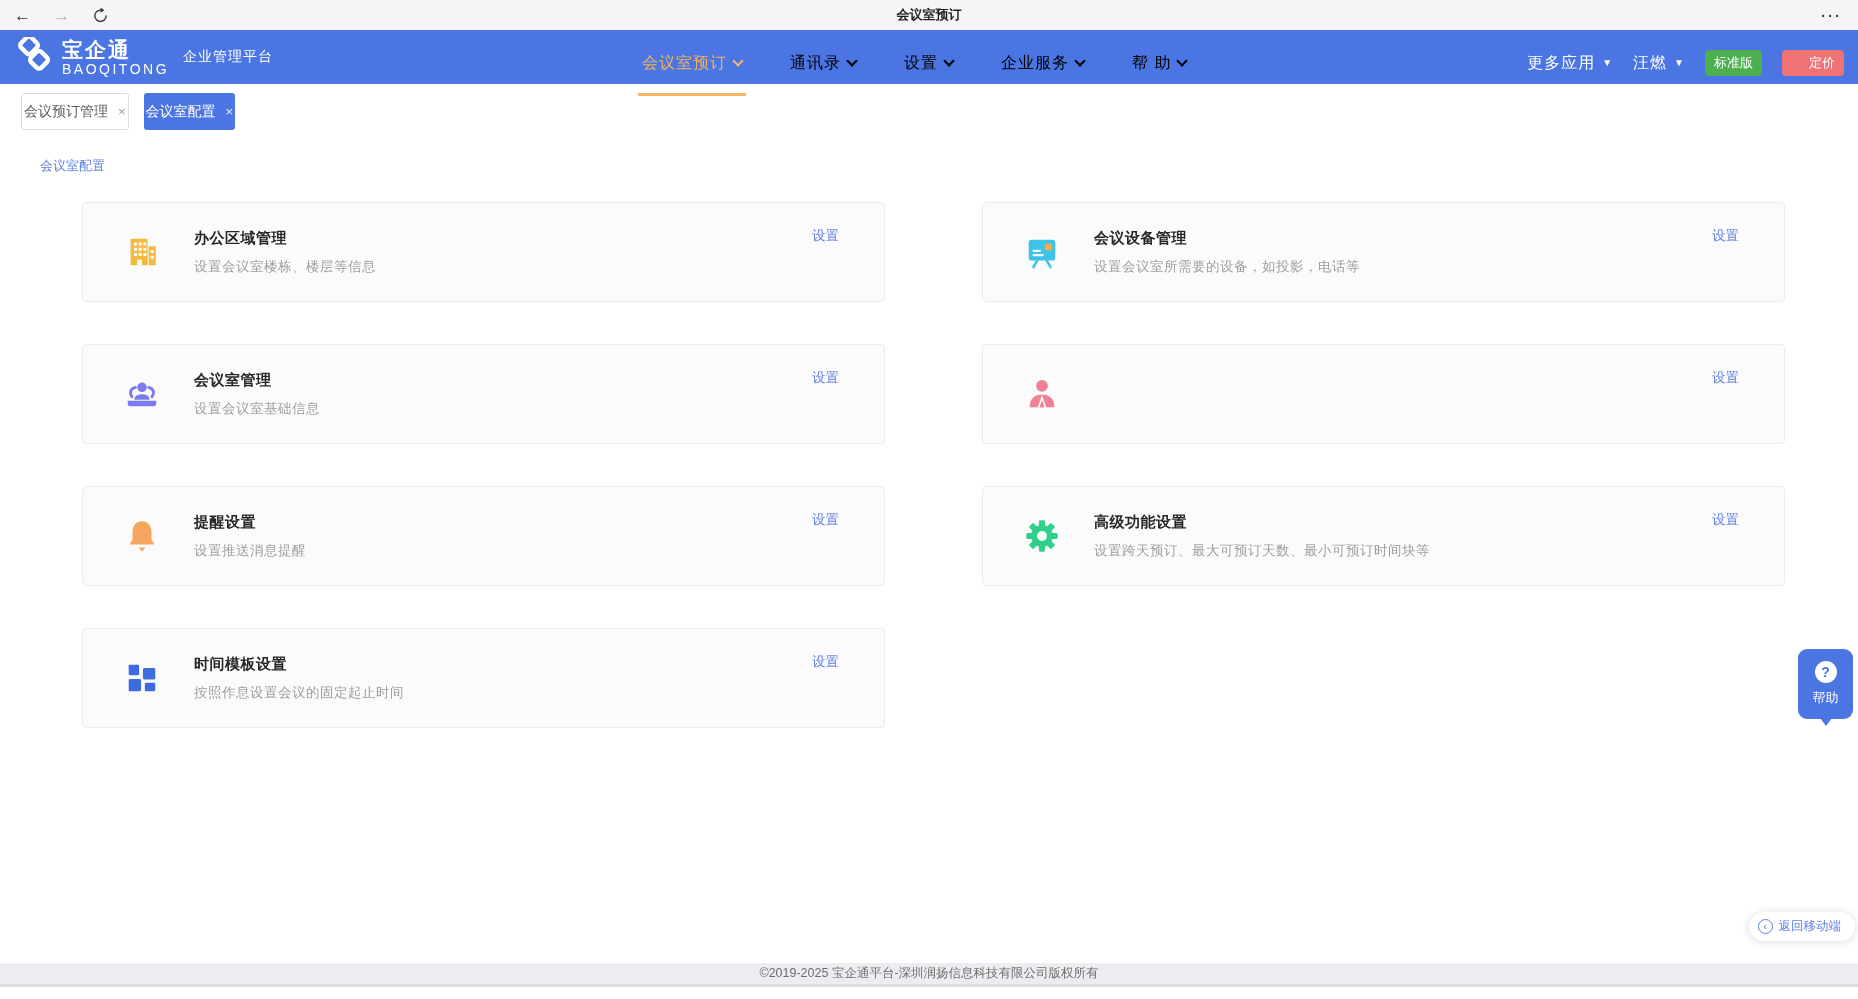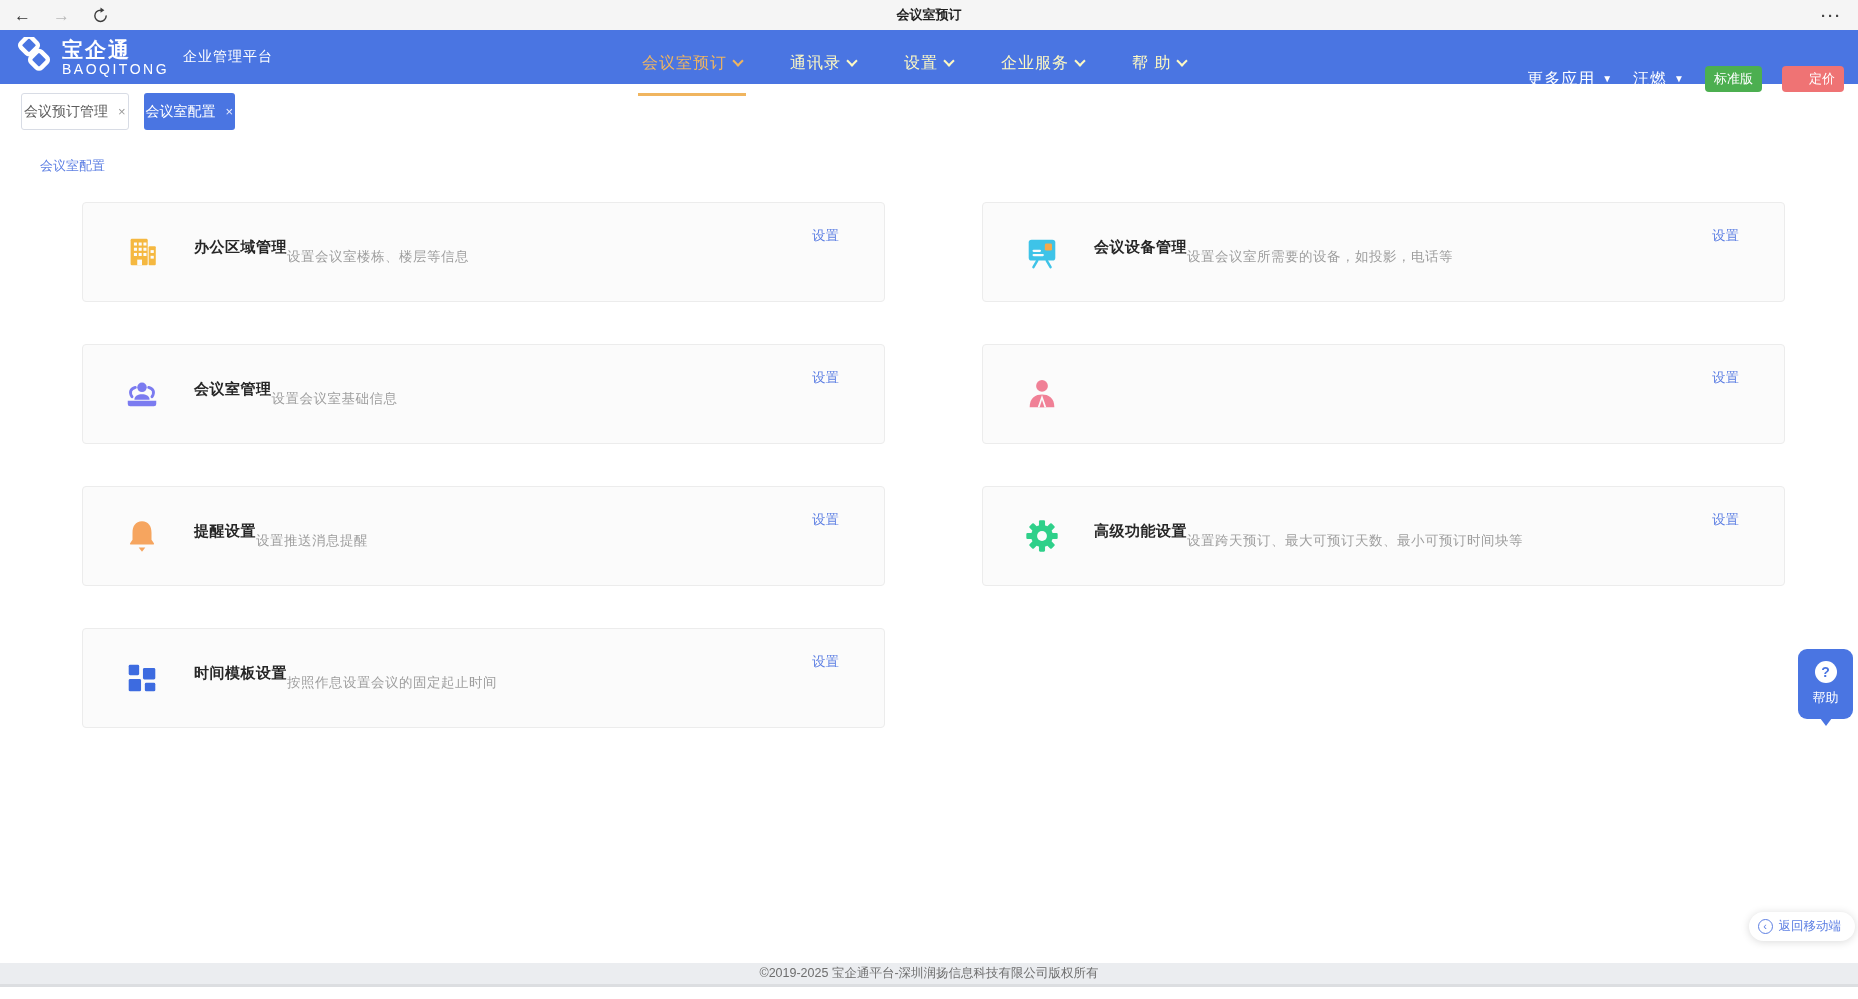--- a/index.html
+++ b/index.html
@@ -22,28 +22,28 @@
   .navbar { height:54px; background:#4a75e2; position:relative; display:flex;
     align-items:center; color:#fff; }
   .brand { display:flex; align-items:center; margin-left:14px; }
   .brand-mark { width:40px; height:40px; margin-right:8px; }
   .brand-cn { font-size:21px; font-weight:bold; letter-spacing:2px; line-height:1; }
   .brand-en { font-size:14px; letter-spacing:2.5px; line-height:1; margin-top:2px; }
   .brand-platform { font-size:14px; margin-left:14px; letter-spacing:1px; }
 
   .mainnav { position:absolute; left:642px; top:0; height:66px; display:flex; gap:48px; }
   .nav-item { height:66px; display:flex; align-items:center; gap:7px; font-size:16px;
-    color:#fef9c3; cursor:pointer; position:relative; letter-spacing:1px; }
+    color:#000000; cursor:pointer; position:relative; letter-spacing:1px; }
   .nav-item .chev { width:8px; height:8px; border-right:2px solid currentColor;
     border-bottom:2px solid currentColor; transform:rotate(45deg); margin-top:-5px; }
   .nav-item.active { color:#f0b55f; }
   .nav-item.active::after { content:""; position:absolute; left:-4px; right:-4px;
     bottom:0; height:3px; background:#f0b55f; }
 
-  .nav-right { position:absolute; right:14px; top:16px; height:66px; display:flex;
+  .nav-right { position:absolute; right:14px; top:0; height:66px; display:flex;
     align-items:center; gap:20px; }
   .nav-right .entry { display:flex; align-items:center; gap:7px; font-size:16px;
     cursor:pointer; letter-spacing:1px; }
   .tri { font-size:10px; line-height:1; }
   .badge { font-size:13px; padding:4px 9px; border-radius:4px; color:#fff; cursor:pointer; }
   .badge.green { background:#4caf50; }
   .badge.red { background:#ef7374;padding-left:27px; }
 
   
   .tabbar { height:48px; background:#fff; display:flex; align-items:flex-start;
@@ -60,21 +60,21 @@
   .content { position:relative; height:831px; background:#fff; }
   .breadcrumb { display:inline-block; margin:25px 0 0 40px; font-size:13px;
     color:#5d7fe3; text-decoration:none; cursor:pointer; }
 
   .grid { margin:27px 0 0 82px; display:grid; grid-template-columns:803px 803px;
     column-gap:97px; row-gap:42px; }
   .card { height:100px; background:#fbfbfb; border:1px solid #ececec; border-radius:4px;
     position:relative; display:flex; align-items:center; cursor:pointer; }
   .card-icon { width:38px; height:38px; margin-left:40px; flex:0 0 auto; }
   .card-icon svg { width:38px; height:38px; display:block; }
-  .card-text { margin-left:33px; display:flex; flex-direction:row; }
+  .card-text { margin-left:33px; display:flex; flex-direction:column; }
   .card-title { font-size:15px; font-weight:bold; color:#262626; letter-spacing:.5px; }
   .card-desc { font-size:13.5px; color:#9e9e9e; margin-top:10px; letter-spacing:.5px; }
   .card-action { position:absolute; right:45px; top:24px; font-size:13.5px;
     color:#5d7fe3; text-decoration:none; cursor:pointer; }
 
   
   .help-widget { position:absolute; right:5px; top:517px; width:55px; height:70px;
     background:#4a75e2; border-radius:9px; display:flex; flex-direction:column;
     align-items:center; justify-content:center; gap:6px; cursor:pointer; z-index:5; }
   .help-widget::after { content:""; position:absolute; bottom:-7px; left:50%;

